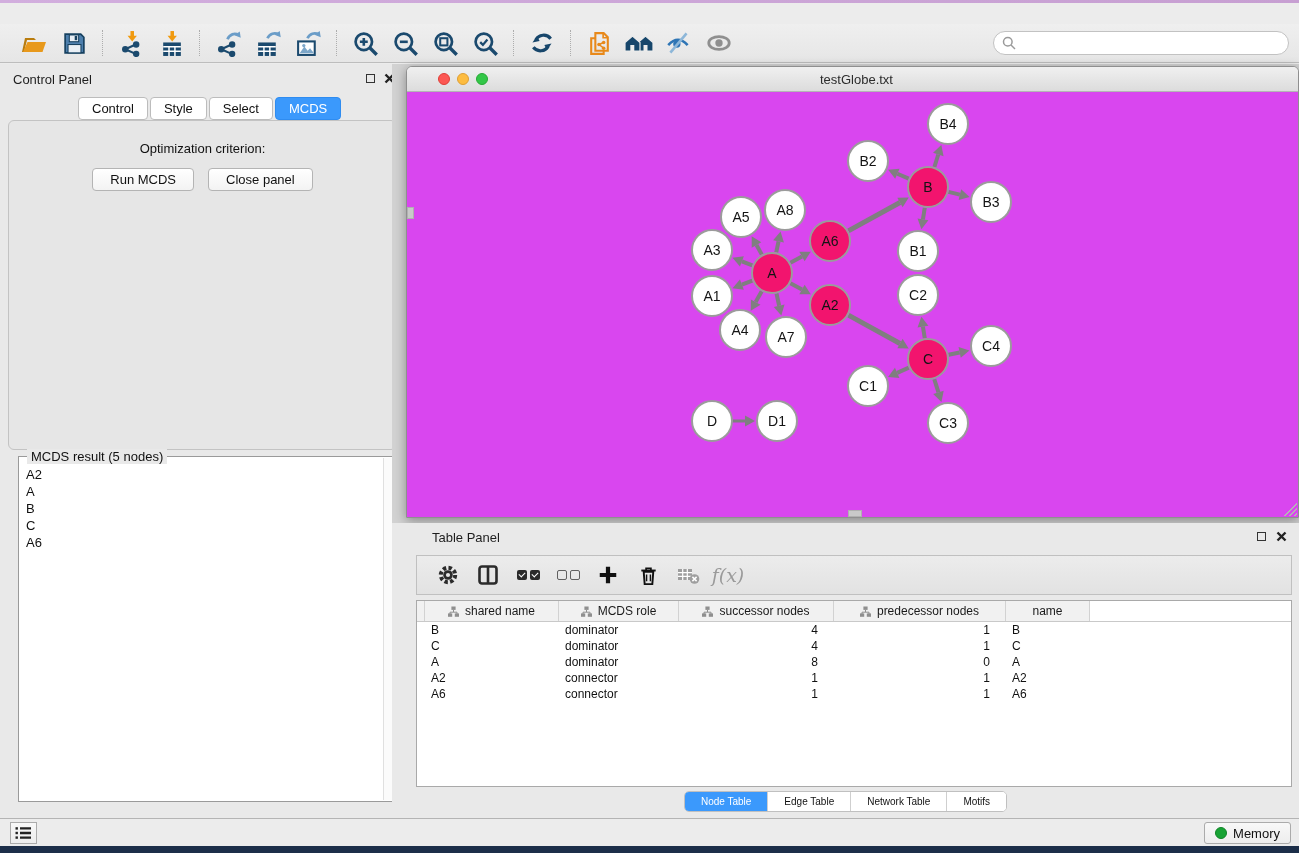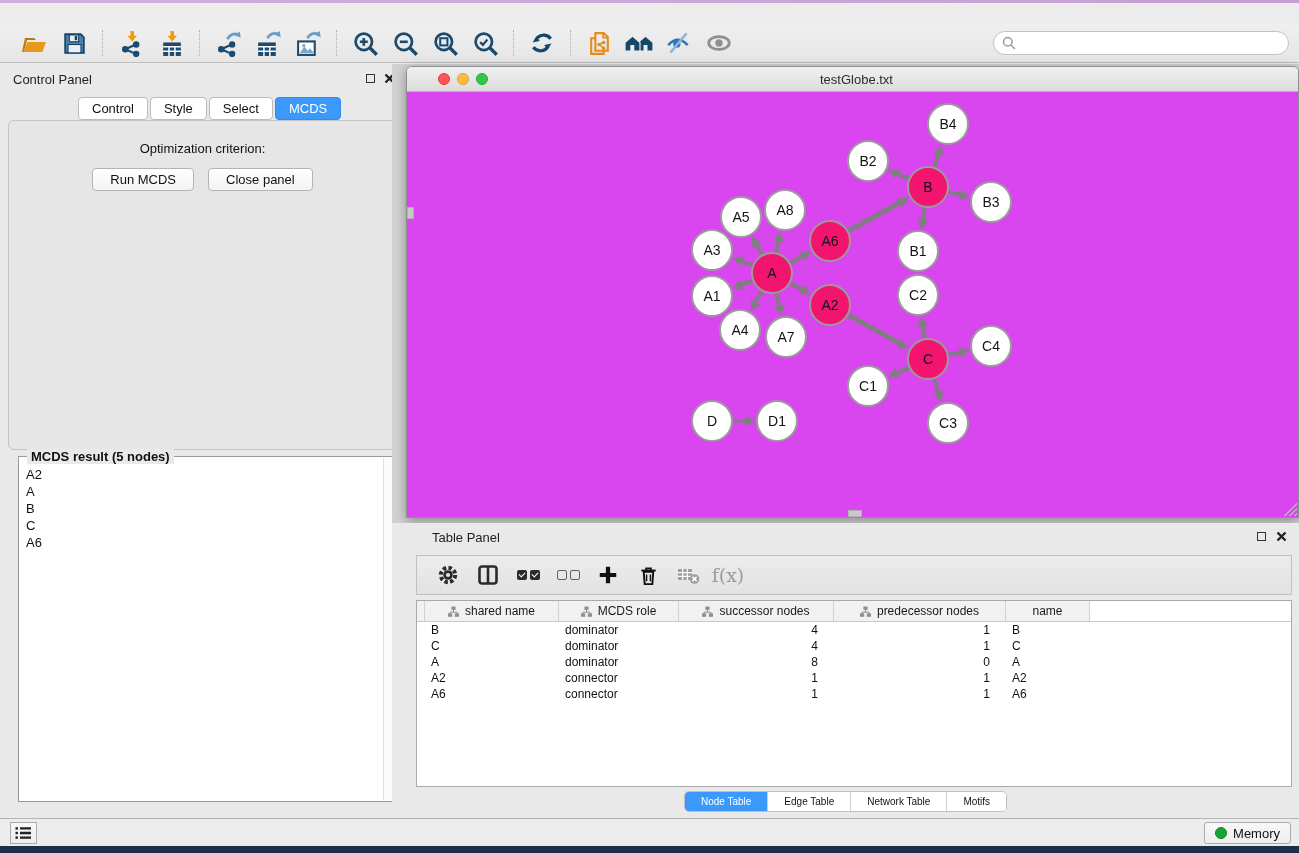--- a/index.html
+++ b/index.html
@@ -55,21 +55,21 @@
     background:linear-gradient(#6db1fb,#2476e8); border-radius:0 4px 4px 0;
     display:flex; flex-direction:column; align-items:center; justify-content:center; gap:2px; }
   .dd-stepper i { width:0; height:0; border-left:4px solid transparent; border-right:4px solid transparent; }
   .dd-up { border-bottom:5px solid #fff; } .dd-down { border-top:5px solid #fff; }
   .btn-row { display:flex; justify-content:center; gap:14px; margin-top:12px; }
   .mac-btn { background:linear-gradient(#ffffff,#f3f3f3); border:1px solid #b4b4b4;
     border-radius:4px; font-size:13px; padding:3px 17px; color:#111; cursor:default; }
   .result-group { position:absolute; left:18px; right:8px; top:392px; height:346px;
     border:1px solid #9a9a9a; background:#fff; }
   .result-legend { position:absolute; left:8px; top:-8px; background:#e9e9e9;
-    padding:0 4px; font-size:13px; color:#111;font-weight:bold; }
+    padding:0 4px; font-size:13px; color:#111; }
   .result-list { position:absolute; inset:1px 13px 1px 1px; padding-top:8px; overflow:hidden; }
   .result-item { font-size:13px; color:#111; padding:1px 6px; line-height:15px; }
   .result-scroll { position:absolute; top:1px; right:1px; bottom:1px; width:12px;
     background:#fbfbfb; border-left:1px solid #e0e0e0; }
 
   
   .mdi { position:absolute; left:392px; top:0; right:0; height:100%; background:#d2d2d2; }
 
   
   .net-frame { position:absolute; left:14px; top:2px; right:0; height:452px;
@@ -98,21 +98,21 @@
   .tp-ctrls { position:absolute; right:12px; top:8px; display:flex; gap:10px; align-items:center; }
   .tp-toolbar { position:absolute; left:24px; right:7px; top:32px; height:40px;
     background:linear-gradient(#ececec,#e2e2e2); border:1px solid #c0c0c0;
     display:flex; align-items:center; padding-left:14px; gap:6px; }
   .tpi { width:34px; height:32px; display:flex; align-items:center; justify-content:center; }
   .chk-pair { display:flex; gap:3px; }
   .chk { width:10px; height:10px; border-radius:2px; background:#2b2b2b; position:relative; }
   .chk:after { content:""; position:absolute; left:2px; top:2px; width:5px; height:3px;
     border-left:1.6px solid #fff; border-bottom:1.6px solid #fff; transform:rotate(-45deg); }
   .unchk { width:10px; height:10px; border-radius:2px; border:1.6px solid #606060; background:transparent; }
-  .fx { font-family:"DejaVu Serif", serif; font-size:19px; color:#9a9a9a; }
+  .fx { font-family:"DejaVu Serif", serif; font-style:italic; font-size:19px; color:#9a9a9a; }
   .table-box { position:absolute; left:24px; right:7px; top:77px; height:187px;
     background:#fff; border:1px solid #a9a9a9; overflow:hidden; }
   .thead { display:grid; grid-template-columns:8px 134px 120px 155px 172px 84px 1fr;
     height:21px; border-bottom:1px solid #c9c9c9; font-size:12px; color:#1a1a1a; }
   .th { background:#f1f1f1; border-right:1px solid #d2d2d2; display:flex;
     align-items:center; justify-content:center; gap:6px; }
   .th.gutter { background:#f1f1f1; border-right:1px solid #d2d2d2; }
   .th.empty { background:#fff; border-right:none; }
   .trow { display:grid; grid-template-columns:8px 134px 120px 155px 172px 84px 1fr;
     height:16px; font-size:12px; color:#111; }

